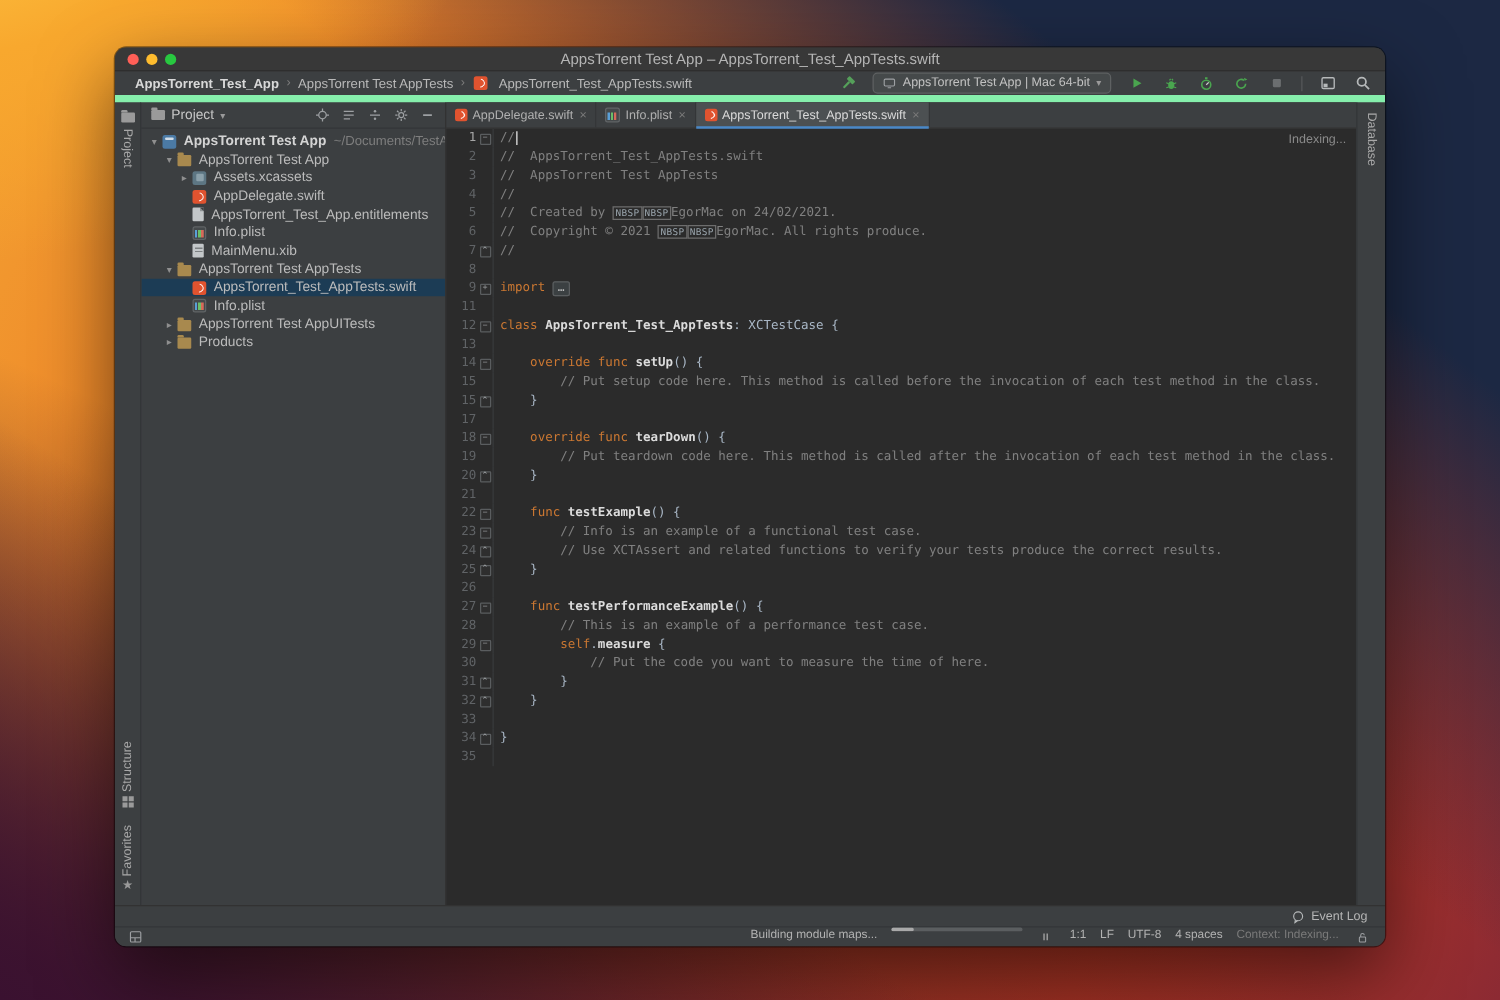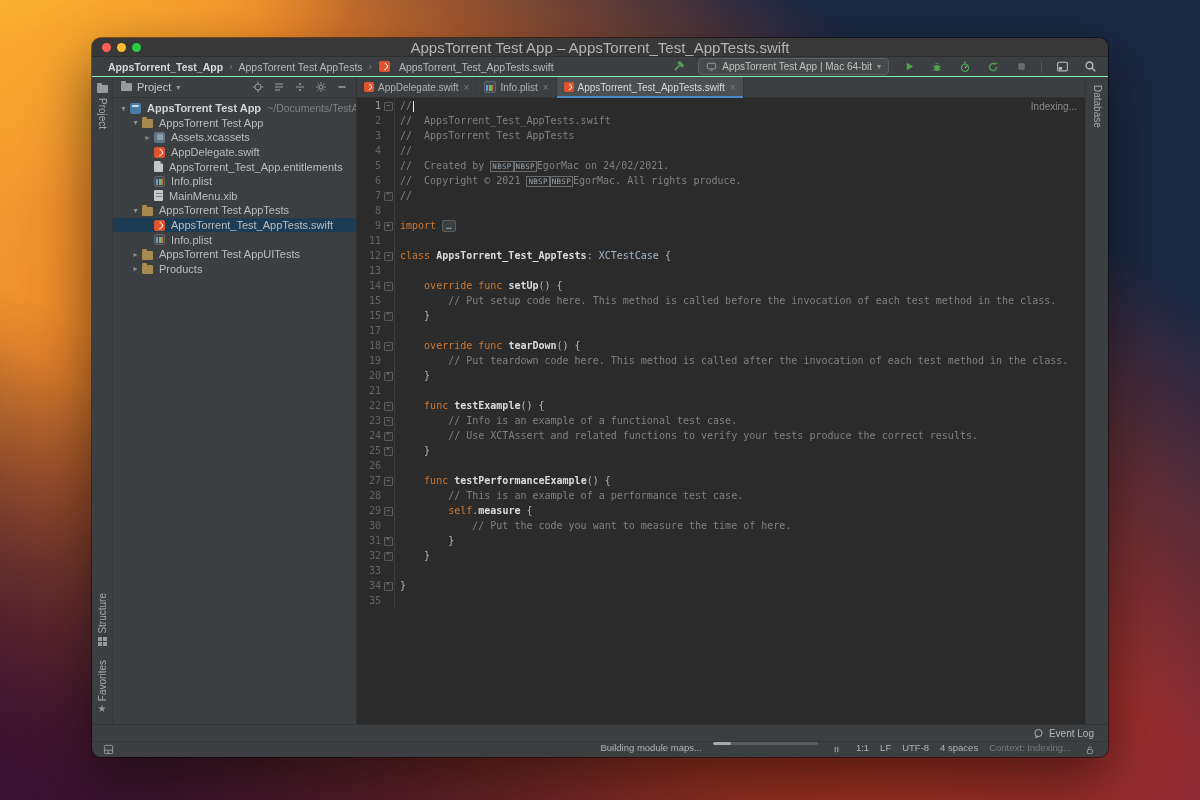--- a/index.html
+++ b/index.html
@@ -19,23 +19,23 @@
   
   .window{position:absolute;left:92px;top:38px;width:1016px;height:719px;
     background:#3c3f41;border-radius:9px;overflow:hidden;
     box-shadow:0 24px 60px rgba(0,0,0,.55), 0 0 0 1px rgba(0,0,0,.45);
     display:flex;flex-direction:column;}
 
   .titlebar{height:18px;flex:none;background:#383838;border-bottom:1px solid #2e2e2e;
     position:relative;display:flex;align-items:center;justify-content:center;}
   .lights{position:absolute;left:10px;display:flex;gap:6px;}
   .light{width:9px;height:9px;border-radius:50%;}
-  .title-text{font-size:15px;color:#b4b4b4;white-space:nowrap;}
-
-  .navbar{height:19px;flex:none;background:#3c3f41;border-bottom:1px solid #86efac;
+  .title-text{font-size:12px;color:#b4b4b4;white-space:nowrap;}
+
+  .navbar{height:19px;flex:none;background:#3c3f41;border-bottom:6px solid #86efac;
     display:flex;align-items:center;padding:0 10px 0 16px;}
   .crumbs{display:flex;align-items:center;gap:6px;font-size:10.5px;color:#b9b9b9;white-space:nowrap;}
   .crumb{display:flex;align-items:center;gap:4px;}
   .crumb.bold{font-weight:bold;color:#d8d8d8;}
   .crumb-sep{color:#7c7c7c;font-size:10px;}
   .nav-right{margin-left:auto;display:flex;align-items:center;gap:12px;}
   .run-config{display:flex;align-items:center;gap:5px;background:#45494a;border:1px solid #5e6162;
     border-radius:4px;height:15px;padding:0 7px;font-size:10px;color:#c2c2c2;white-space:nowrap;}
   .run-config .dd{color:#9a9a9a;font-size:8px;}
   .nav-sep{width:1px;height:12px;background:#55585a;}

